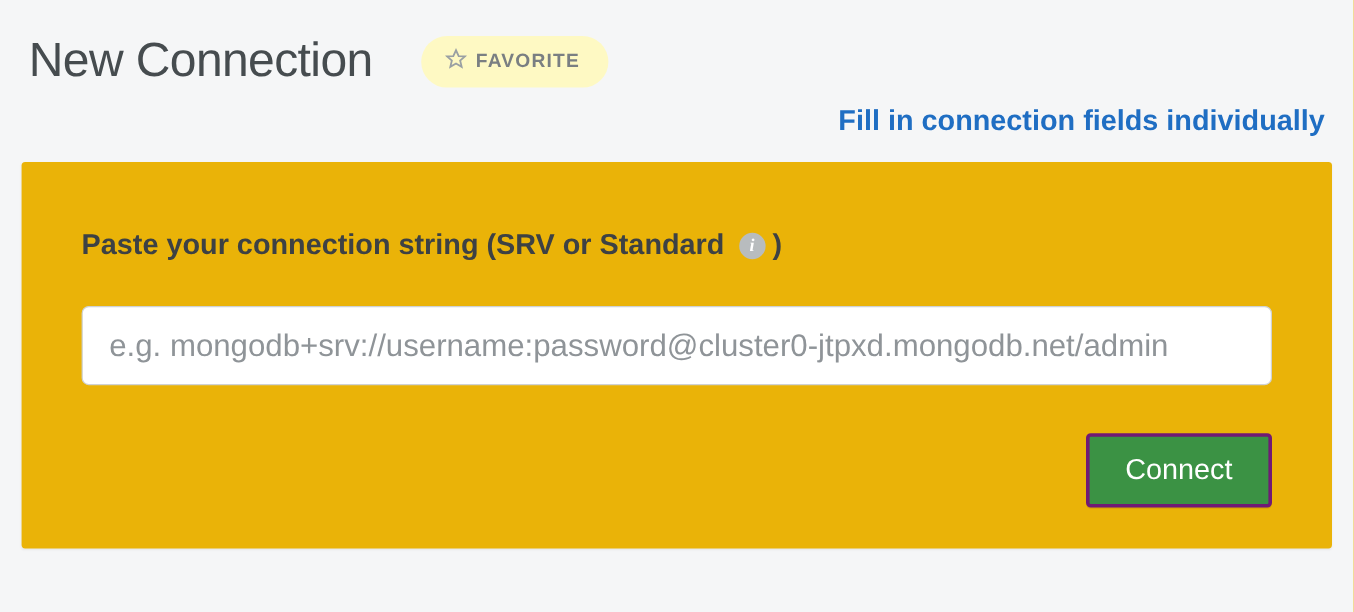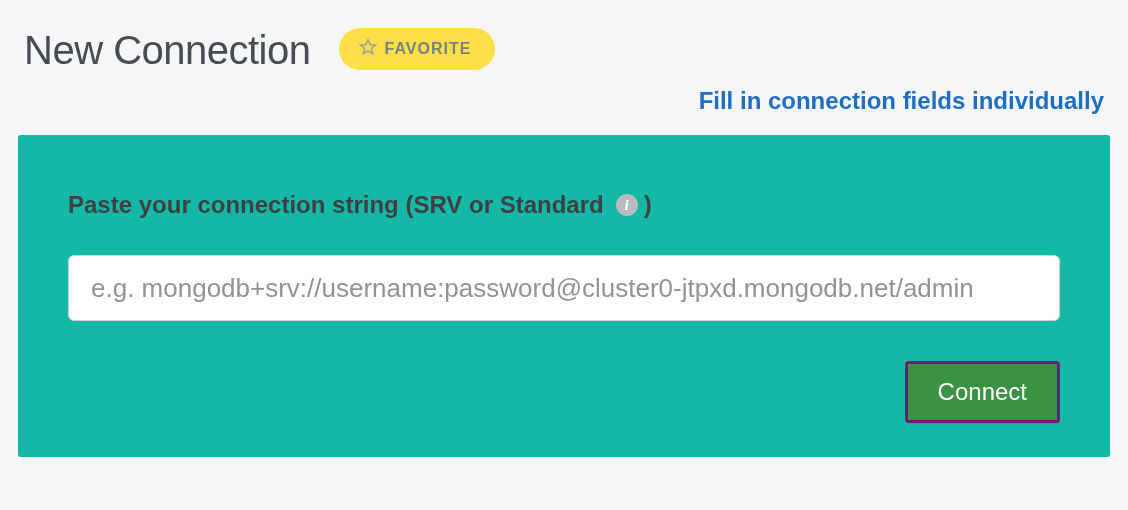--- a/index.html
+++ b/index.html
@@ -9,35 +9,35 @@
     }
     body {
       font-family: -apple-system, BlinkMacSystemFont, "Segoe UI", Helvetica, Arial, sans-serif;
       background: #f5f6f7;
       width: 1128px;
       height: 510px;
       overflow: hidden;
     }
     .header {
       display: flex;
-      align-items: flex-start;
+      align-items: flex-end;
       padding: 28px 24px 14px 24px;
-      gap: 28px;
+      gap: 40px;
     }
     .page-title {
       font-size: 40px;
       font-weight: 400;
       color: #464c4f;
       letter-spacing: -0.5px;
     }
     .favorite-btn {
       display: inline-flex;
       align-items: center;
       gap: 8px;
-      background: #fde047;
+      background: #fef9c3;
       border: none;
       border-radius: 24px;
       padding: 10px 24px 10px 20px;
       cursor: pointer;
       color: #7a7f82;
       font-size: 16px;
       font-weight: 600;
       letter-spacing: 1px;
     }
     .favorite-btn svg {
@@ -52,21 +52,21 @@
       padding: 0 24px 20px 24px;
     }
     .fill-link {
       color: #1f6ec3;
       font-size: 24px;
       font-weight: 600;
       text-decoration: none;
       cursor: pointer;
     }
     .card {
-      background: #14b8a6;
+      background: #eab308;
       margin: 0 18px 18px 18px;
       border-radius: 3px;
       box-shadow: 0 1px 2px rgba(0,0,0,0.06);
       padding: 56px 50px 34px 50px;
     }
     .field-label {
       font-size: 24px;
       font-weight: 600;
       color: #3d4144;
       display: flex;

